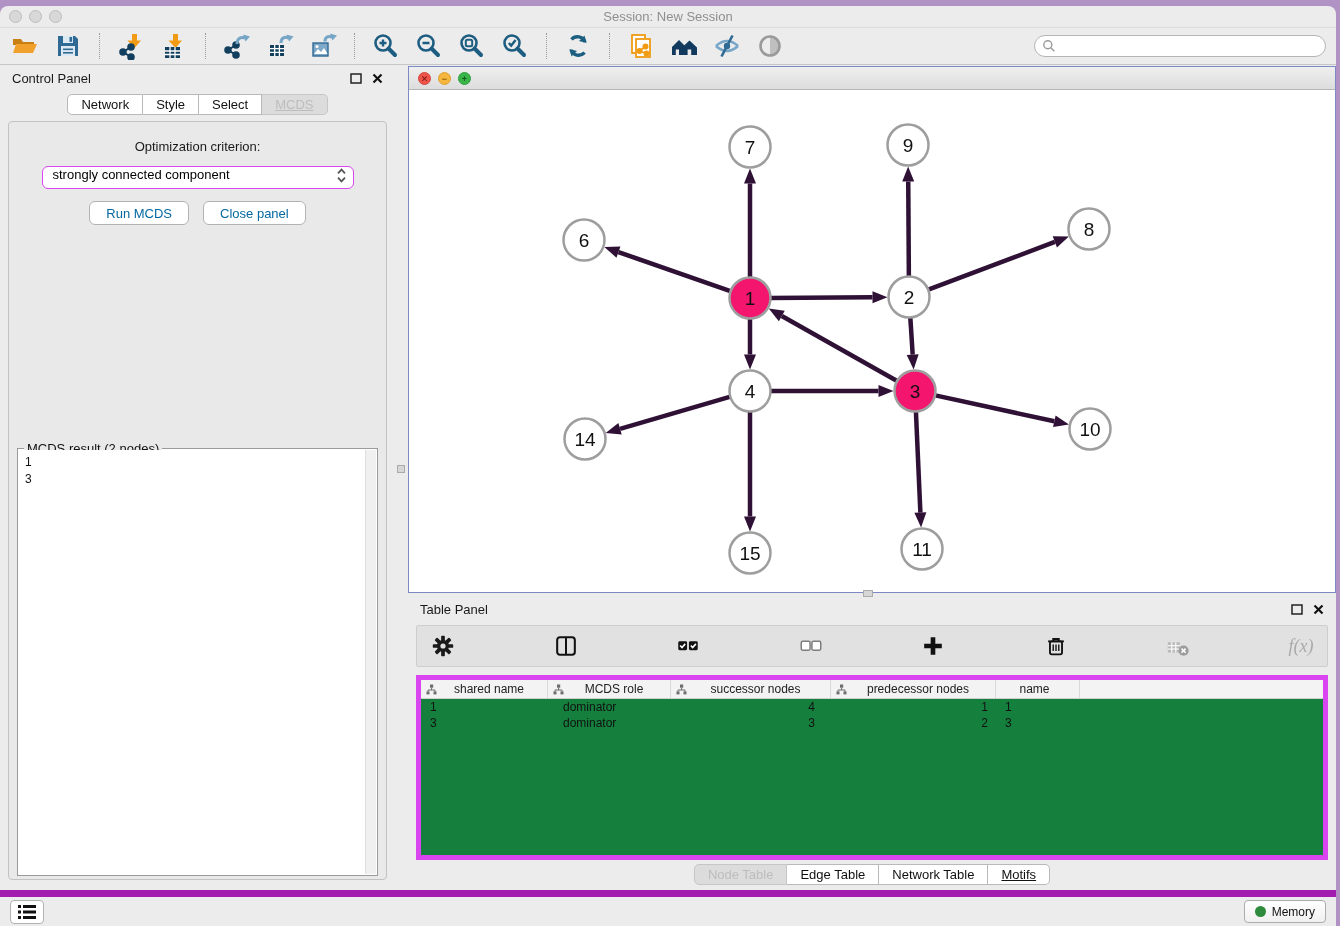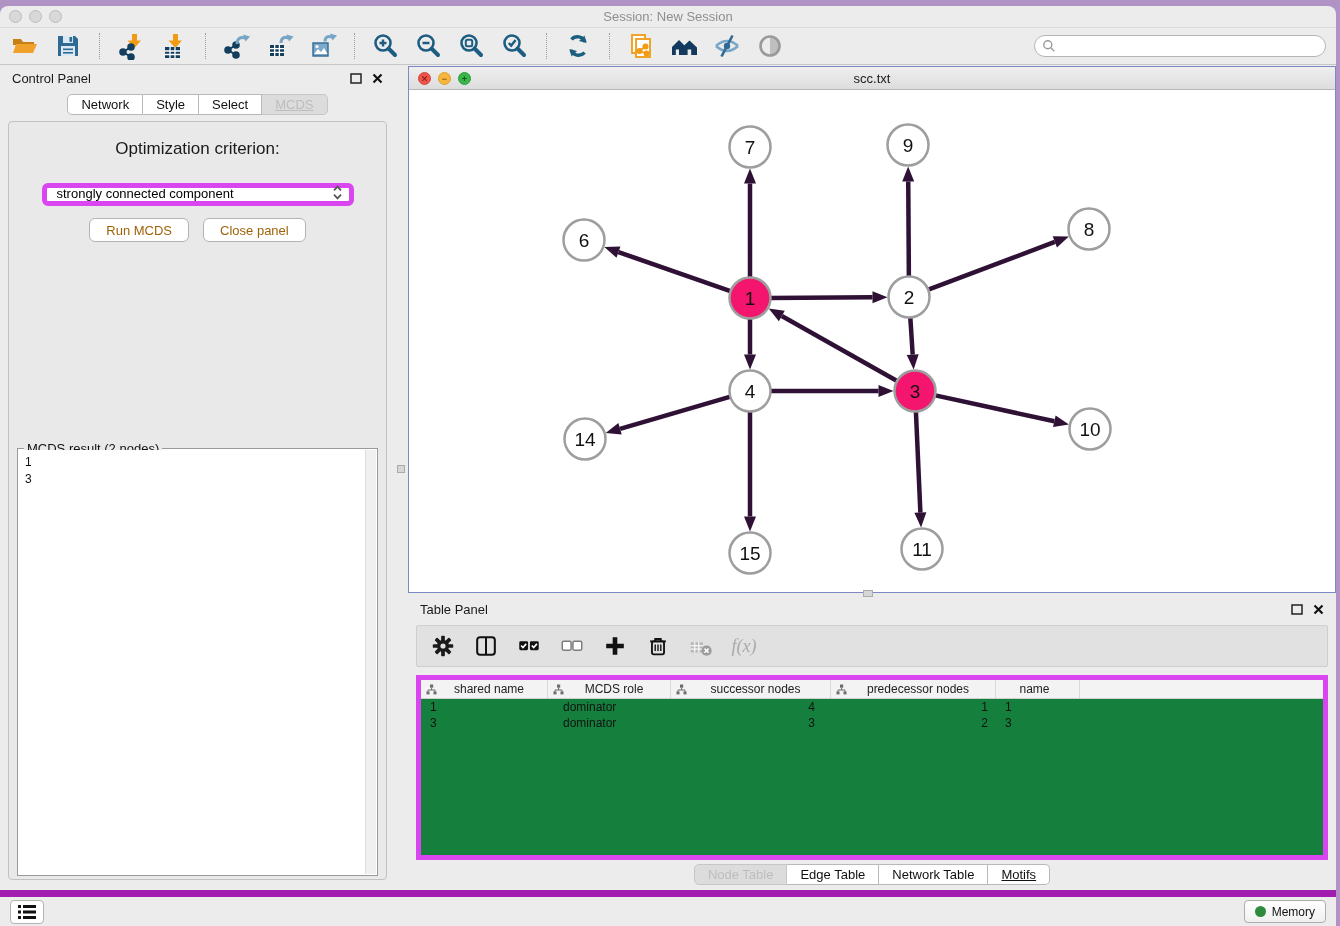--- a/index.html
+++ b/index.html
@@ -33,27 +33,27 @@
   .panel-title { font-size:13px; color:#1a1a1a; }
   .panel-header .hicons { margin-left:auto; display:flex; gap:10px; align-items:center; }
   .cp-tabs { height:24px; display:flex; justify-content:center; align-items:flex-end; }
   .tab { height:21px; display:flex; align-items:center; padding:0 13px; background:#fff;
     border:1px solid #b9b9b9; border-left:none; font-size:13px; color:#111; cursor:pointer; }
   .tab.first { border-left:1px solid #b9b9b9; border-radius:5px 0 0 5px;text-align:center; }
   .tab.last { border-radius:0 5px 5px 0;text-decoration:underline; }
   .tab.active { background:#dcdcdc; color:#bdbdbd; border-color:#c6c6c6; }
   .cp-content { flex:1; margin:6px 8px 10px 8px; border:1px solid #c2c2c2; border-radius:4px;
     background:#e9e9e9; display:flex; flex-direction:column; align-items:center; }
-  .opt-label { margin-top:17px; font-size:17px; color:#1a1a1a; }
-  .opt-select { margin-top:24px; width:312px; height:23px; background:#fff; border:5px solid #d946ef;
-    border-radius:6px; display:flex; align-items:flex-end; padding:0 6px 0 10px; font-size:13px; cursor:pointer; }
+  .opt-label { margin-top:17px; font-size:13px; color:#1a1a1a; }
+  .opt-select { margin-top:12px; width:312px; height:23px; background:#fff; border:1px solid #d946ef;
+    border-radius:6px; display:flex; align-items:flex-start; padding:0 6px 0 10px; font-size:13px; cursor:pointer; }
   .opt-select .stepper { margin-left:auto; }
   .btn-row { margin-top:12px; display:flex; gap:14px; }
   .push-btn { height:24px; padding:0 16px; background:#fff; border:1px solid #b3b3b3; border-radius:6px;
-    font-size:13px; color:#a16207; font-family:inherit; cursor:pointer; }
+    font-size:13px; color:#0369a1; font-family:inherit; cursor:pointer; }
   .result-box { margin-top:auto; margin-bottom:3px; width:calc(100% - 16px); height:428px;
     border:1px solid #9a9a9a; position:relative; background:#fff; }
   .result-legend { position:absolute; top:-8px; left:6px; background:#e9e9e9; padding:0 3px; font-size:13px; color:#111; }
   .result-list { position:absolute; inset:1px 13px 1px 1px; background:#fff; padding:4px 0 0 6px;
     font-size:12px; line-height:17px; color:#111; }
   .result-scroll { position:absolute; top:1px; bottom:1px; right:1px; width:11px; background:#f0f0f0; border-left:1px solid #dedede; }
 
   
   .v-splitter { width:13px; position:relative; }
   .grip { position:absolute; width:8px; height:8px; background:#d6d6d6; border:1px solid #ababab; }
@@ -72,21 +72,21 @@
   .net-title { width:100%; text-align:center; font-size:13px; color:#1a1a1a; }
   .net-canvas { flex:1; position:relative; background:#fff; overflow:hidden; }
   .net-canvas svg { position:absolute; left:0; top:0; }
 
   .h-splitter { height:3px; position:relative; }
   .h-splitter .grip { left:455px; top:-3px; width:10px; height:7px; }
 
   
   .table-panel { flex:1; display:flex; flex-direction:column; margin-bottom:2px; }
   .tp-toolbar { margin:3px 8px 0 8px; height:42px; background:#e1e1e1; border:1px solid #cecece; border-radius:2px;
-    display:flex; align-items:center; padding:0 12px; gap:15px; }
+    display:flex; align-items:center; padding:0 12px; gap:15px;justify-content:space-between; }
   .tp-btn { width:28px; height:28px; display:flex; align-items:center; justify-content:center; cursor:pointer; }
   .fx { font-family:"Liberation Serif","DejaVu Serif",serif; font-style:italic; font-size:18px; color:#a9a9a9; }
   .tp-table { flex:1; margin:8px 8px 0 8px; background:#15803d; border:5px solid #d946ef; overflow:hidden; }
   .t-header { display:grid; grid-template-columns:127px 123px 160px 165px 84px 1fr; height:19px;
     background:#f3f3f3; border-bottom:1px solid #cfcfcf; }
   .t-hcell { display:flex; align-items:center; font-size:12px; color:#222; border-right:1px solid #d9d9d9; position:relative; }
   .t-hcell.noborder { border-right:none; }
   .t-hcell .tree { margin:0 0 0 5px; }
   .t-hcell .hlabel { flex:1; text-align:center; padding-right:6px; }
   .trow { display:grid; grid-template-columns:127px 123px 160px 165px 84px 1fr; height:16px; }
@@ -344,21 +344,20 @@
 
       <div class="right-col">
 
         <div class="net-window">
           <div class="net-titlebar">
             <div class="net-lights">
               <div class="tl red">✕</div>
               <div class="tl yellow">−</div>
               <div class="tl green">+</div>
             </div>
-            <div class="net-title">scc.txt</div>
           </div>
           <div class="net-canvas">
             <svg id="graph-svg" width="926" height="502" viewBox="0 0 926 502">
                 <g>
                   <line x1="341" y1="189.5" x2="341" y2="93.5" stroke="#2f1136" stroke-width="4.5"></line>
                   <polygon points="341,78.5 347,93.5 335,93.5" fill="#2f1136"></polygon>
                 </g>
                 <g>
                   <line x1="323.5353424707727" y1="201.89789074280012" x2="209.4572972873944" y2="162.03929664258357" stroke="#2f1136" stroke-width="4.5"></line>
                   <polygon points="195.29676415558848,157.09164048809717 211.43635974918897,156.3750833898612 207.47823482559983,167.70350989530593" fill="#2f1136"></polygon>

